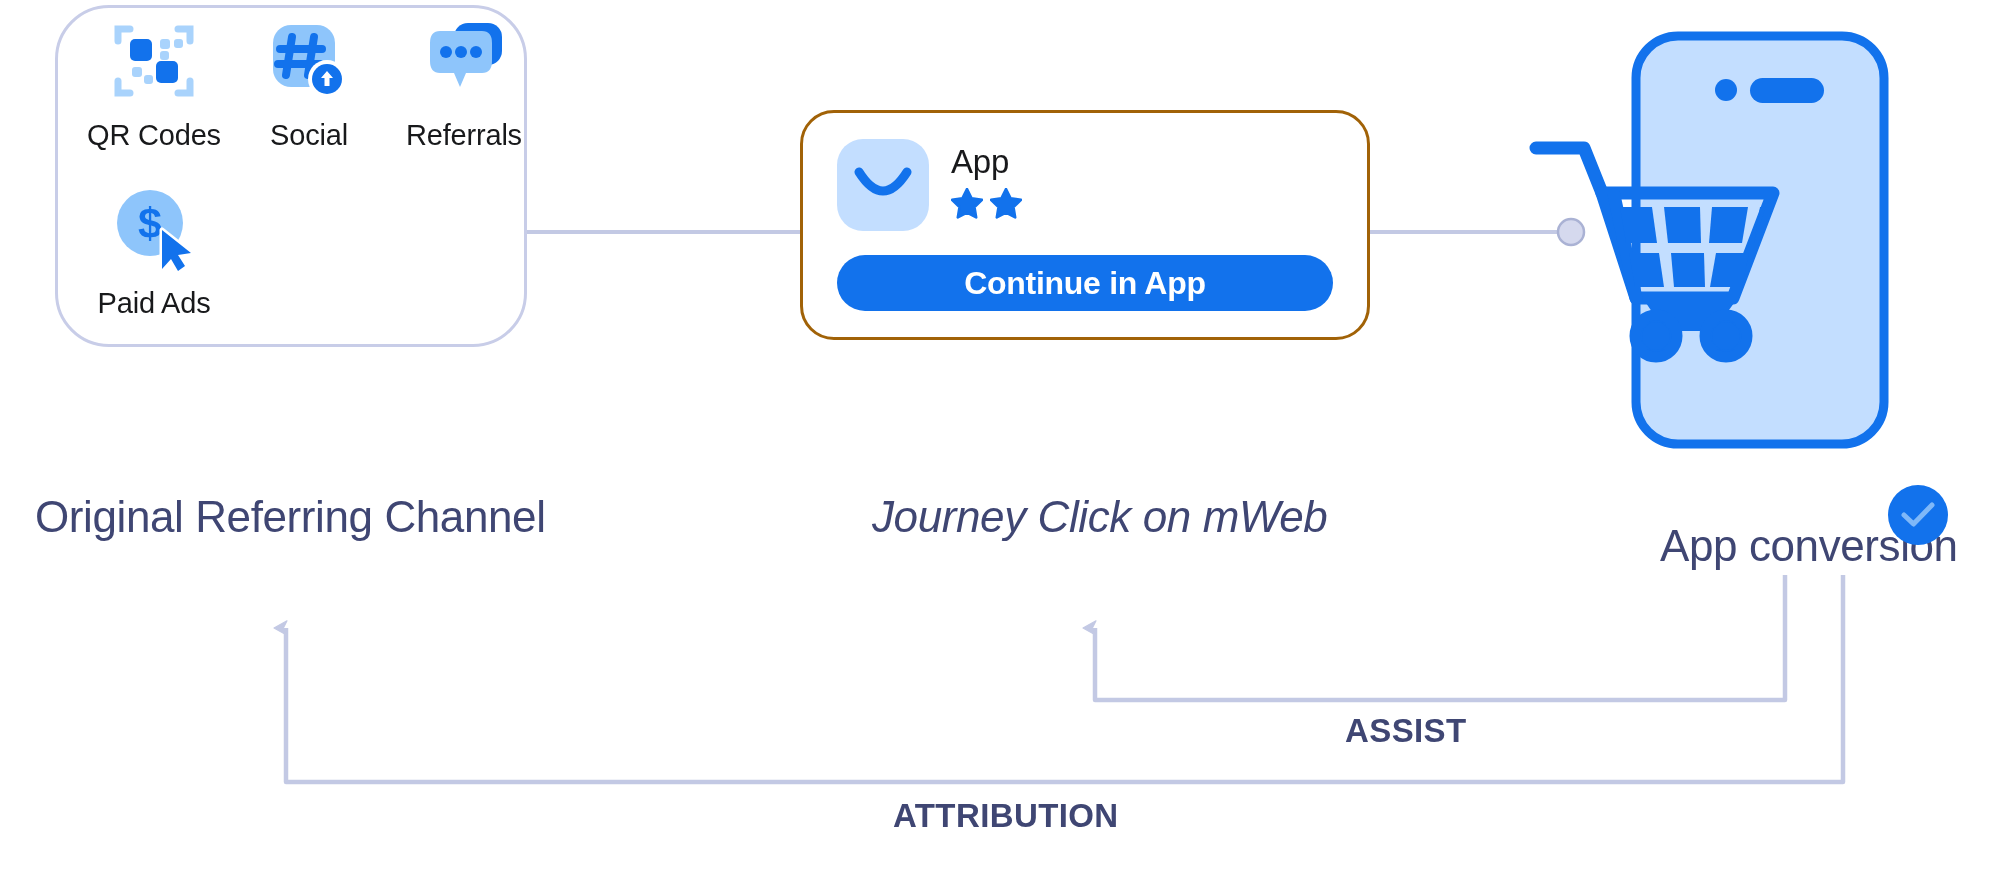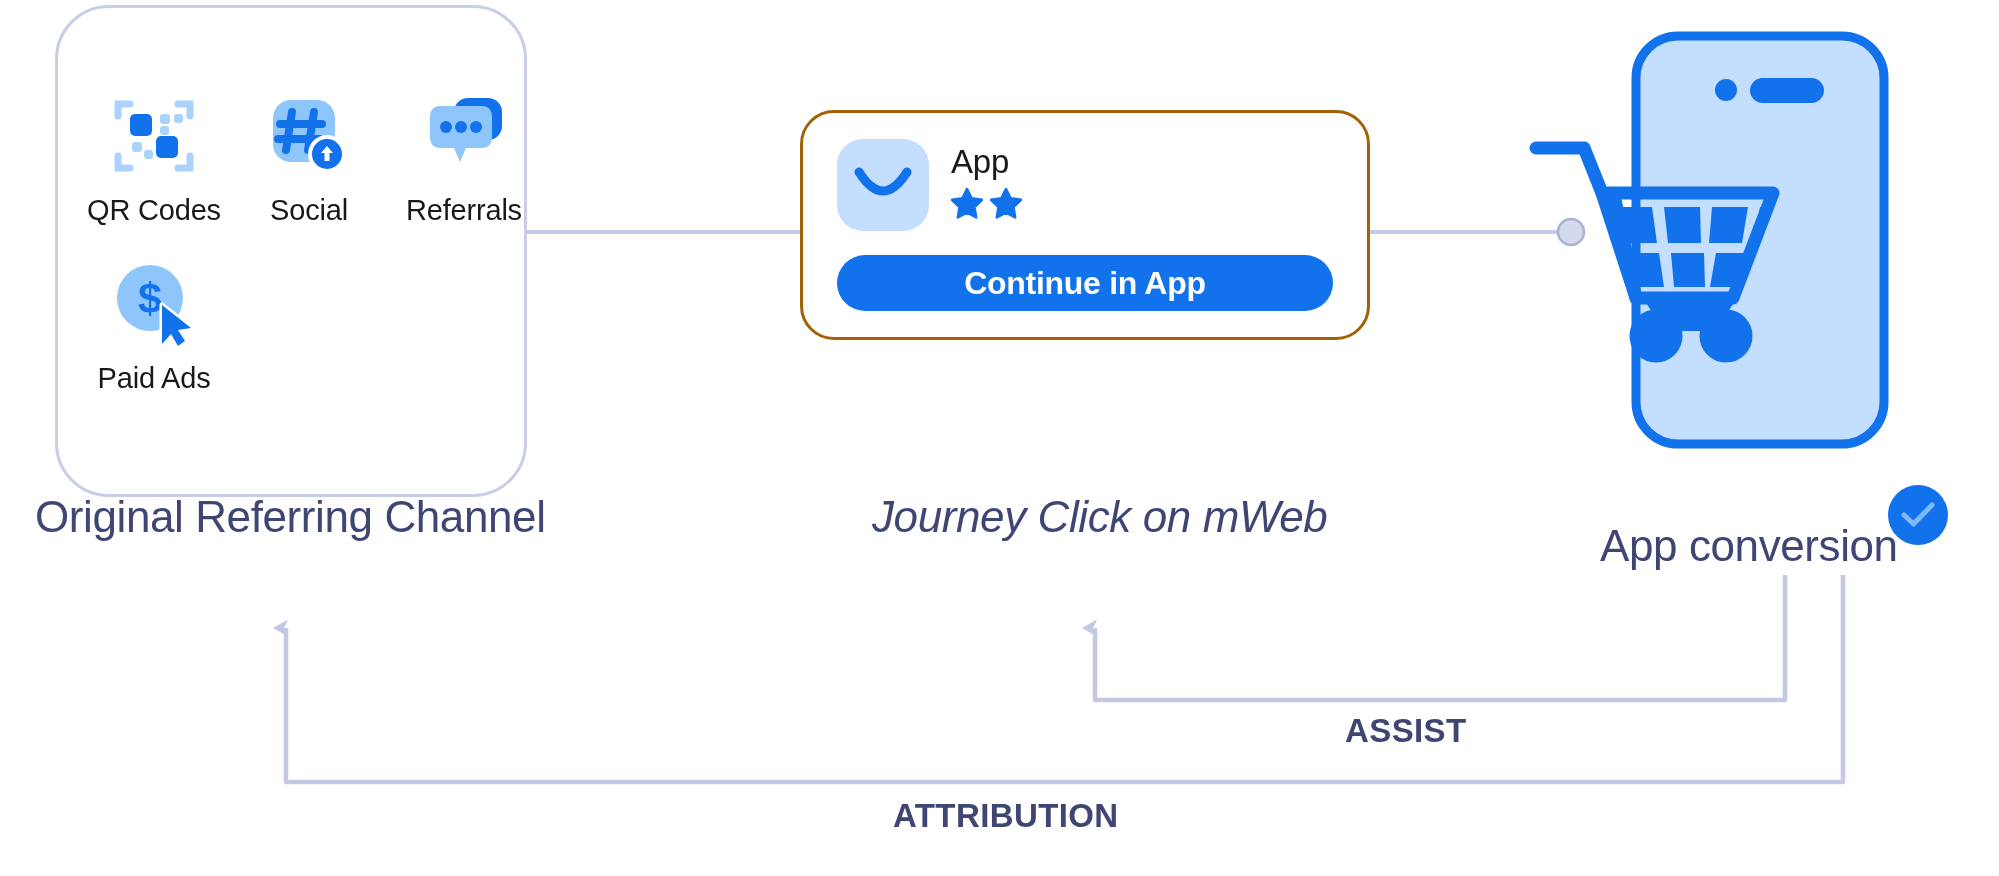--- a/index.html
+++ b/index.html
@@ -25,21 +25,21 @@
     height: 876px;
     pointer-events: none;
   }
 
   
   .channels-card {
     position: absolute;
     left: 55px;
     top: 5px;
     width: 472px;
-    height: 492px;
+    height: 342px;
     background: #ffffff;
     border: 3px solid #c8cde8;
     border-radius: 54px;
     display: flex;
     align-items: center;
     justify-content: center;
     padding-left: 36px;
   }
   .channel-grid {
     display: grid;
@@ -145,21 +145,21 @@
   
   .stage-label {
     position: absolute;
     font-size: 44px;
     color: #3f4673;
     letter-spacing: -0.4px;
     white-space: nowrap;
   }
   #label-original { left: 35px;  top: 492px; }
   #label-journey  { left: 872px; top: 492px; font-style: italic; }
-  #label-conv     { left: 1600px; top: 492px; margin-top: 29px; }
+  #label-conv     { left: 1660px; top: 492px; margin-top: 29px; }
 
   .check-badge {
     position: absolute;
     left: 1888px;
     top: 485px;
     width: 60px;
     height: 60px;
     border-radius: 50%;
     background: #1272ec;
     display: flex;

